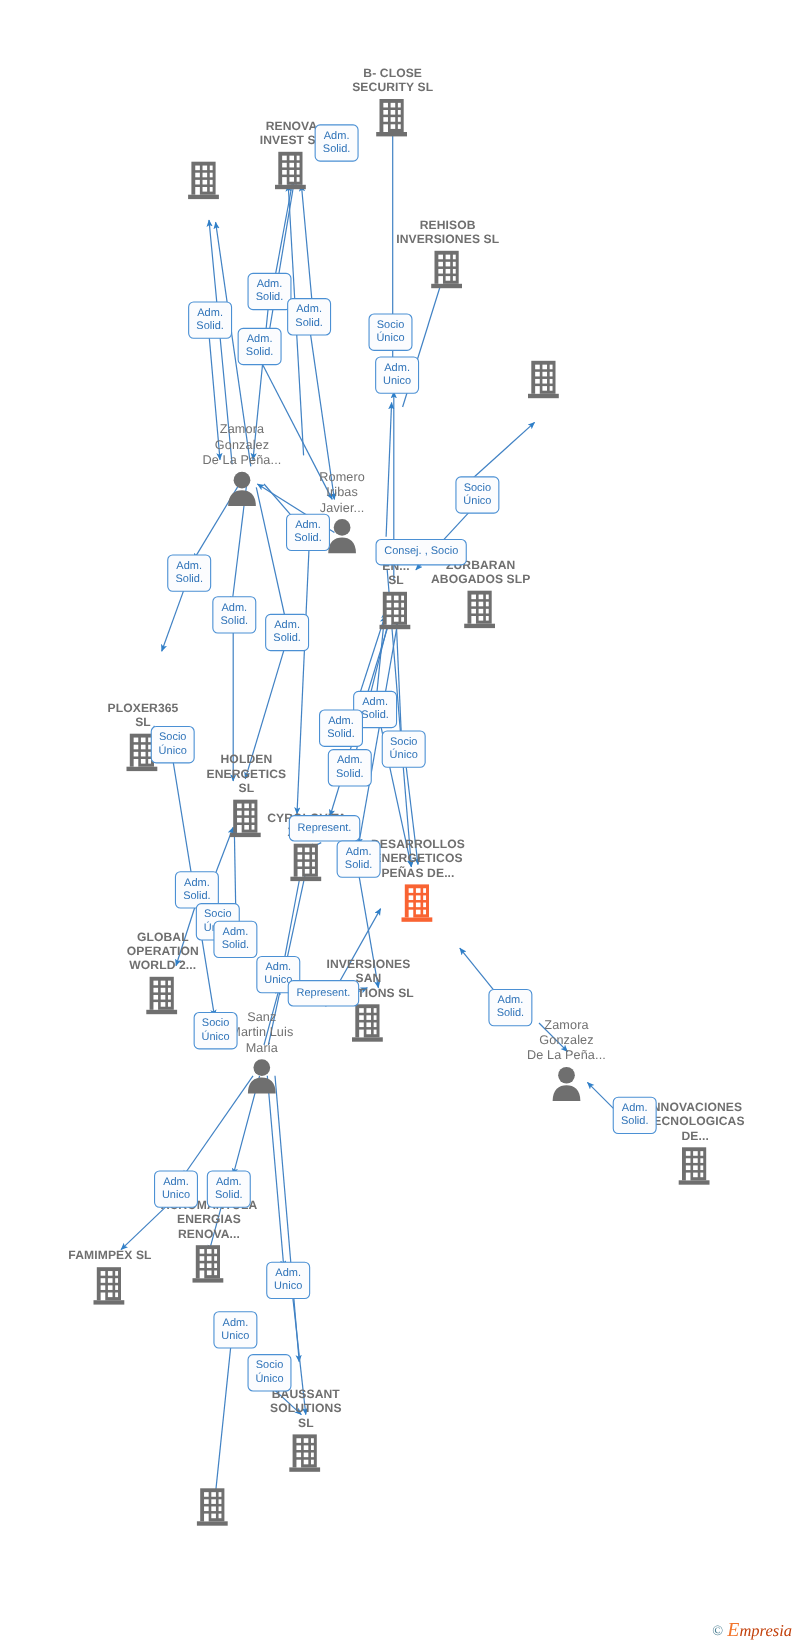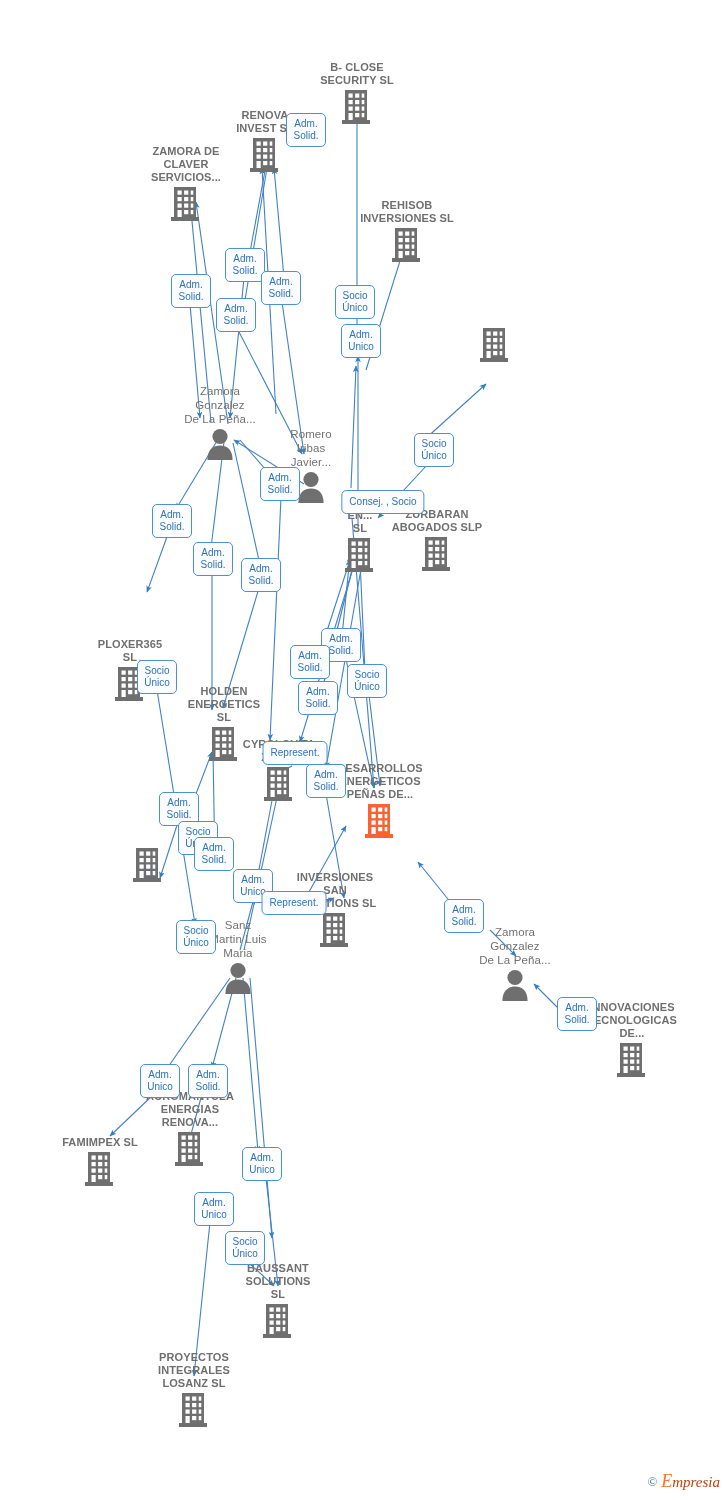--- a/index.html
+++ b/index.html
@@ -210,23 +210,20 @@
               <rect x="8.5" y="18.5" width="4.2" height="4.2"></rect>
               <rect x="15.1" y="18.5" width="4.2" height="4.2"></rect>
               <rect x="21.7" y="18.5" width="2.6" height="4.2"></rect>
               <rect x="8.5" y="25" width="4.2" height="7"></rect>
               <rect x="15.1" y="25" width="4.2" height="4.2"></rect>
               <rect x="21.7" y="25" width="2.6" height="4.2"></rect>
             </g>
           </svg></span>
       </div>
       <div class="node company label-above" style="left: 186px; top: 145px;">
-        <span class="node-label">ZAMORA DE
-CLAVER
-SERVICIOS...</span>
         <span class="glyph"><svg width="34" height="38" viewBox="0 0 34 38" aria-hidden="true">
             <rect x="5" y="2" width="22" height="30" fill="#6f6f6f"></rect>
             <rect x="2" y="32" width="28" height="4" fill="#6f6f6f"></rect>
             <g fill="#ffffff">
               <rect x="8.5" y="5.5" width="4.2" height="4.2"></rect>
               <rect x="15.1" y="5.5" width="4.2" height="4.2"></rect>
               <rect x="21.7" y="5.5" width="2.6" height="4.2"></rect>
               <rect x="8.5" y="12" width="4.2" height="4.2"></rect>
               <rect x="15.1" y="12" width="4.2" height="4.2"></rect>
               <rect x="21.7" y="12" width="2.6" height="4.2"></rect>
@@ -427,20 +424,23 @@
               <rect x="8.5" y="18.5" width="4.2" height="4.2"></rect>
               <rect x="15.1" y="18.5" width="4.2" height="4.2"></rect>
               <rect x="21.7" y="18.5" width="2.6" height="4.2"></rect>
               <rect x="8.5" y="25" width="4.2" height="7"></rect>
               <rect x="15.1" y="25" width="4.2" height="4.2"></rect>
               <rect x="21.7" y="25" width="2.6" height="4.2"></rect>
             </g>
           </svg></span>
       </div>
       <div class="node company label-above" style="left: 148px; top: 846px;">
+        <span class="node-label">GLOBAL
+OPERATION
+WORLD 2...</span>
         <span class="glyph"><svg width="34" height="38" viewBox="0 0 34 38" aria-hidden="true">
             <rect x="5" y="2" width="22" height="30" fill="#6f6f6f"></rect>
             <rect x="2" y="32" width="28" height="4" fill="#6f6f6f"></rect>
             <g fill="#ffffff">
               <rect x="8.5" y="5.5" width="4.2" height="4.2"></rect>
               <rect x="15.1" y="5.5" width="4.2" height="4.2"></rect>
               <rect x="21.7" y="5.5" width="2.6" height="4.2"></rect>
               <rect x="8.5" y="12" width="4.2" height="4.2"></rect>
               <rect x="15.1" y="12" width="4.2" height="4.2"></rect>
               <rect x="21.7" y="12" width="2.6" height="4.2"></rect>
@@ -578,23 +578,20 @@
               <rect x="8.5" y="18.5" width="4.2" height="4.2"></rect>
               <rect x="15.1" y="18.5" width="4.2" height="4.2"></rect>
               <rect x="21.7" y="18.5" width="2.6" height="4.2"></rect>
               <rect x="8.5" y="25" width="4.2" height="7"></rect>
               <rect x="15.1" y="25" width="4.2" height="4.2"></rect>
               <rect x="21.7" y="25" width="2.6" height="4.2"></rect>
             </g>
           </svg></span>
       </div>
       <div class="node company label-above" style="left: 194px; top: 1351px;">
-        <span class="node-label">PROYECTOS
-INTEGRALES
-LOSANZ SL</span>
         <span class="glyph"><svg width="34" height="38" viewBox="0 0 34 38" aria-hidden="true">
             <rect x="5" y="2" width="22" height="30" fill="#6f6f6f"></rect>
             <rect x="2" y="32" width="28" height="4" fill="#6f6f6f"></rect>
             <g fill="#ffffff">
               <rect x="8.5" y="5.5" width="4.2" height="4.2"></rect>
               <rect x="15.1" y="5.5" width="4.2" height="4.2"></rect>
               <rect x="21.7" y="5.5" width="2.6" height="4.2"></rect>
               <rect x="8.5" y="12" width="4.2" height="4.2"></rect>
               <rect x="15.1" y="12" width="4.2" height="4.2"></rect>
               <rect x="21.7" y="12" width="2.6" height="4.2"></rect>

